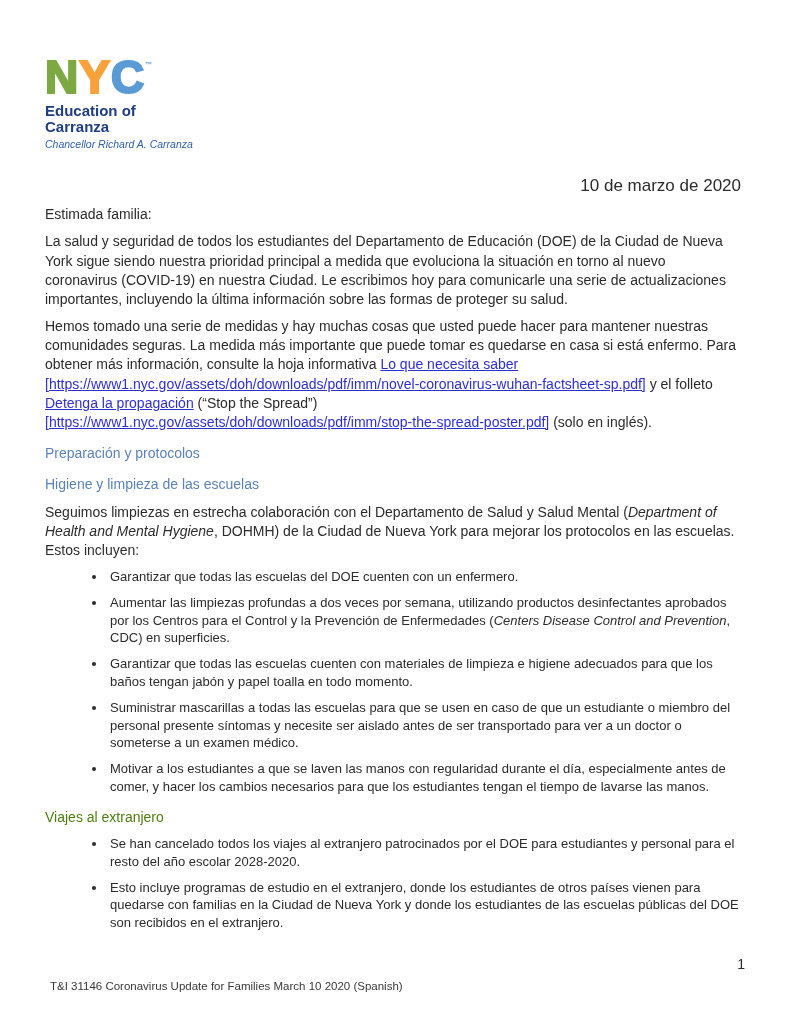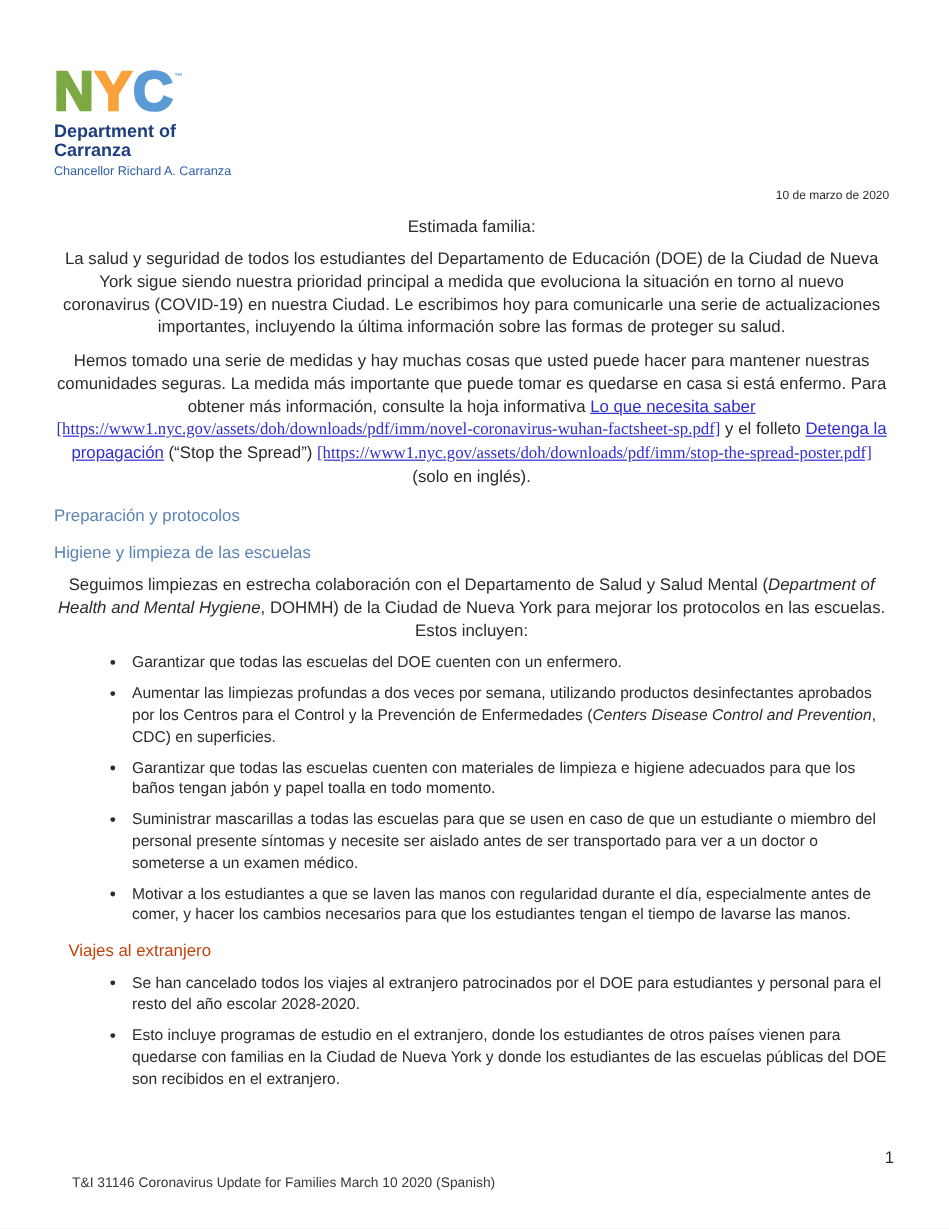--- a/index.html
+++ b/index.html
@@ -29,73 +29,72 @@
   .nyc-tm { font-size: 7px; vertical-align: 26px; letter-spacing: 0; }
   .dept {
     font-weight: bold;
     font-size: 15px;
     line-height: 16px;
   }
   .dept-first { margin-top: 7px; }
   .chancellor { font-size: 10.5px; margin-top: 3px; }
 
   
-  .date { text-align: right; font-size: 10px; line-height: 1.37; margin-top: 8px; }
+  .date { text-align: right; font-size: 17px; line-height: 1.37; margin-top: 24px; }
   .body-p {
     font-size: 14px;
     line-height: 1.37;
     margin: 8px 0 0 0;
-    text-align: center;
   }
   .heading {
     font-size: 14px;
     font-weight: normal;
     line-height: 1.37;
     margin: 12px 0 0 0;
   }
   ul.bullets {
     margin: 8px 0 0 0;
     padding-left: 62px;
     font-size: 13px;
     line-height: 1.37;
   }
   ul.bullets li { margin-bottom: 8px; padding-left: 3px; }
   ul.bullets li:last-child { margin-bottom: 0; }
 
   .bold { font-weight: normal; }
   .italic { font-style: italic; }
   a.link { text-decoration: underline; cursor: pointer; }
-  a.link.nowrap { white-space: nowrap; font-family: Liberation Serif, serif; }
+  a.link.nowrap { white-space: nowrap; }
 
   
   .page-number {
     position: absolute;
     right: 46px;
     bottom: 52px;
     font-size: 14px;
   }
   .doc-id {
     position: absolute;
-    left: 60px;
+    left: 50px;
     bottom: 32px;
     font-size: 11.5px;
     color: #383838;
   }
 </style>
 </head>
 <body>
 
 <div class="page">
   <div class="content">
 
     <header class="logo-block">
       <div class="nyc-letters"><span class="ltr" style="color: rgb(124, 169, 66);">N</span><span class="ltr" style="color: rgb(249, 161, 59);">Y</span><span class="ltr" style="color: rgb(91, 155, 213);">C</span><span class="nyc-tm" style="color: rgb(91, 155, 213);">™</span></div>
-      <div class="dept dept-first" style="color: rgb(30, 63, 127);">Department of</div>
+      <div class="dept dept-first" style="color: rgb(30, 63, 127);">Education of</div>
       <div class="dept" style="color: rgb(30, 63, 127);">Carranza</div>
-      <div class="chancellor" style="color: rgb(43, 95, 168);">Chancellor Richard A. Carranza</div>
+      <div class="chancellor" style="color: rgb(43, 95, 168); font-style: italic;">Chancellor Richard A. Carranza</div>
     </header>
 
     <div class="date">10 de marzo de 2020</div>
 
     <p class="body-p">Estimada familia:</p>
 
     <p class="body-p"><span>La salud y seguridad de todos los estudiantes del Departamento de Educación (DOE) de la Ciudad de Nueva York sigue siendo nuestra prioridad principal a medida que evoluciona la situación en torno al nuevo coronavirus (COVID-19) en nuestra Ciudad. Le escribimos hoy para comunicarle una serie de actualizaciones importantes, incluyendo la última información sobre las formas de proteger su salud.</span></p>
 
     <p class="body-p"><span>Hemos tomado una serie de medidas y hay muchas cosas que usted puede hacer para mantener nuestras comunidades seguras. La medida más importante que puede tomar es </span><span class="bold">quedarse en casa si está enfermo</span><span>. Para obtener más información, consulte la hoja informativa </span><a href="#" class="link" style="color: rgb(46, 46, 207);">Lo que necesita saber</a><span> </span><a href="#" class="link nowrap" style="color: rgb(46, 46, 207);">[https://www1.nyc.gov/assets/doh/downloads/pdf/imm/novel-coronavirus-wuhan-factsheet-sp.pdf]</a><span> y el folleto </span><a href="#" class="link" style="color: rgb(46, 46, 207);">Detenga la propagación</a><span> (“Stop the Spread”) </span><a href="#" class="link nowrap" style="color: rgb(46, 46, 207);">[https://www1.nyc.gov/assets/doh/downloads/pdf/imm/stop-the-spread-poster.pdf]</a><span> (solo en inglés).</span></p>
 
@@ -106,21 +105,21 @@
     <p class="body-p"><span>Seguimos limpiezas en estrecha colaboración con el Departamento de Salud y Salud Mental (</span><span class="italic">Department of Health and Mental Hygiene</span><span>, DOHMH) de la Ciudad de Nueva York para mejorar los protocolos en las escuelas. Estos incluyen:</span></p>
 
     <ul class="bullets">
       <li><span>Garantizar que todas las escuelas del DOE cuenten con un enfermero.</span></li>
       <li><span>Aumentar las limpiezas profundas a dos veces por semana, utilizando productos desinfectantes aprobados por los Centros para el Control y la Prevención de Enfermedades (</span><span class="italic">Centers Disease Control and Prevention</span><span>, CDC) en superficies.</span></li>
       <li><span>Garantizar que todas las escuelas cuenten con materiales de limpieza e higiene adecuados para que los baños tengan jabón y papel toalla en todo momento.</span></li>
       <li><span>Suministrar mascarillas a todas las escuelas para que se usen en caso de que un estudiante o miembro del personal presente síntomas y necesite ser aislado antes de ser transportado para ver a un doctor o someterse a un examen médico.</span></li>
       <li><span>Motivar a los estudiantes a que se laven las manos con regularidad durante el día, especialmente antes de comer, y hacer los cambios necesarios para que los estudiantes tengan el tiempo de lavarse las manos.</span></li>
     </ul>
 
-    <h3 class="heading" style="color: #c2410c; margin-left: 12px;">Viajes al extranjero</h3>
+    <h3 class="heading" style="color: #4d7c0f;">Viajes al extranjero</h3>
 
     <ul class="bullets">
       <li><span>Se han cancelado todos los viajes al extranjero patrocinados por el DOE para estudiantes y personal para el resto del año escolar 2028-2020.</span></li>
       <li><span>Esto incluye programas de estudio en el extranjero, donde los estudiantes de otros países vienen para quedarse con familias en la Ciudad de Nueva York y donde los estudiantes de las escuelas públicas del DOE son recibidos en el extranjero.</span></li>
     </ul>
 
   </div>
 
   <div class="page-number">1</div>
   <div class="doc-id">T&amp;I 31146 Coronavirus Update for Families March 10 2020 (Spanish)</div>

